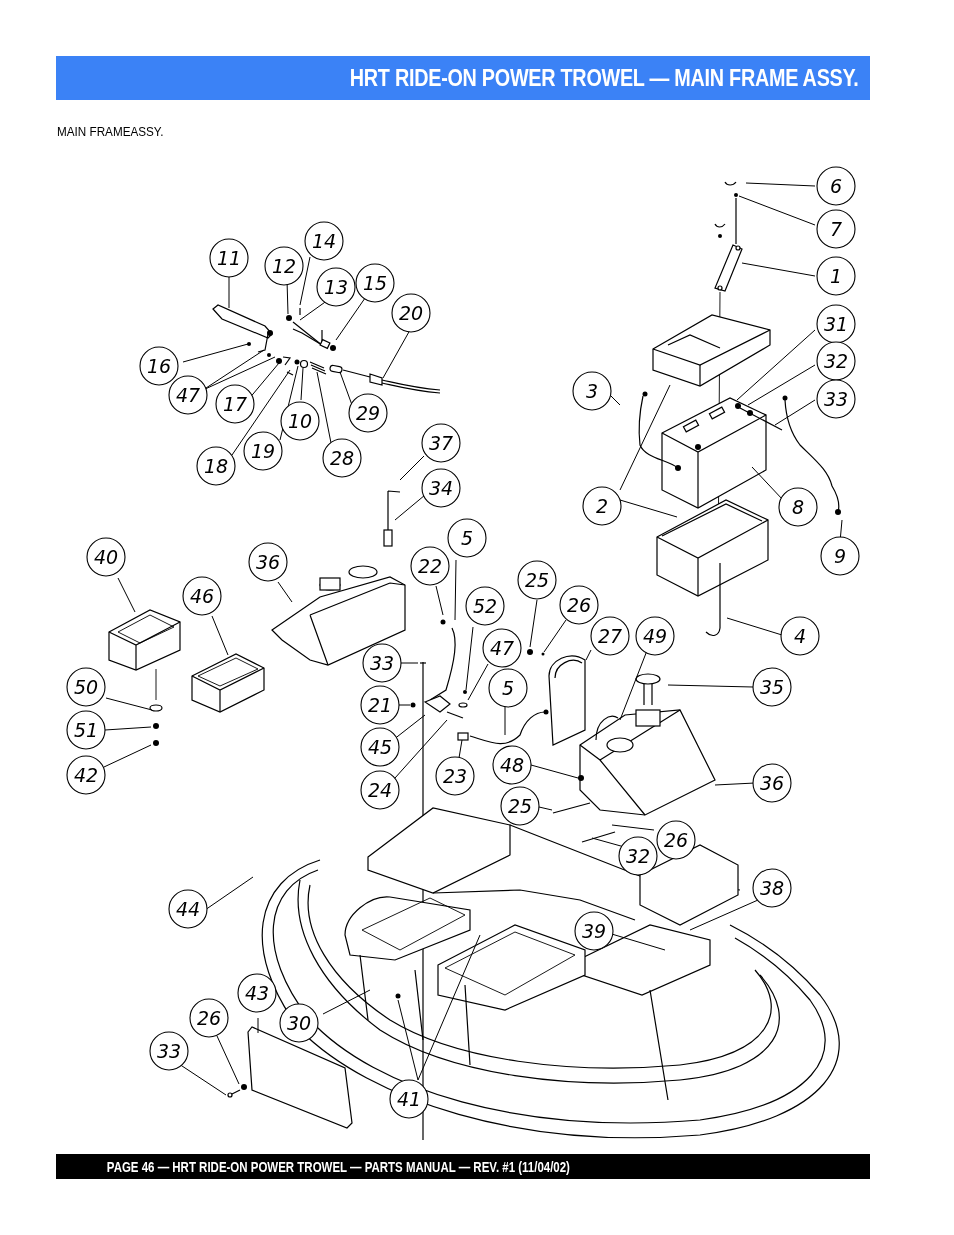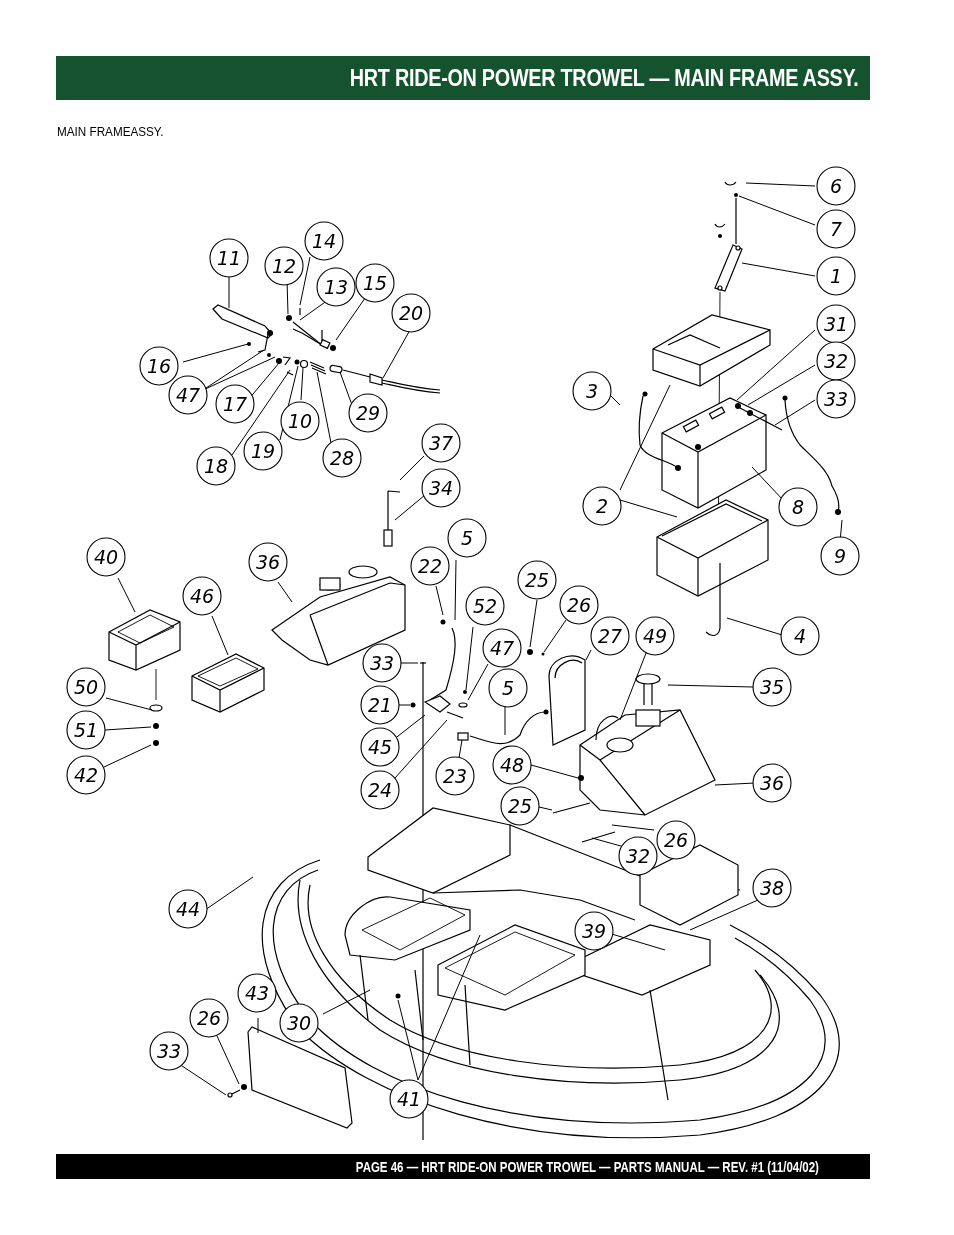--- a/index.html
+++ b/index.html
@@ -1,24 +1,24 @@
 <!DOCTYPE html>
 <html><head>
 <meta charset="utf-8">
 <style>
   html, body { margin:0; padding:0; background:#ffffff; }
   body { width:954px; height:1235px; position:relative; overflow:hidden;
          font-family:"Liberation Sans", sans-serif; color:#000; }
-  .title-bar { position:absolute; left:56px; top:56px; width:814px; height:44px; background:#14532d;
+  .title-bar { position:absolute; left:56px; top:56px; width:814px; height:44px; background:#3b82f6;
                display:flex; align-items:center; justify-content:flex-end; box-sizing:border-box; padding-right:12px; }
   .title-bar h1 { margin:0; color:#fff; font-family:"Liberation Sans", sans-serif; font-weight:bold;
                   font-size:23px; letter-spacing:-0.3px; transform:scaleX(0.86); transform-origin:right center; white-space:nowrap; }
   .subtitle { position:absolute; left:57px; top:124px; font-size:13px; transform:scaleX(0.9); transform-origin:left center; white-space:nowrap; }
   .footer-bar { position:absolute; left:56px; top:1154px; width:814px; height:25px; background:#000;
-                display:flex; align-items:center; justify-content:flex-end; }
+                display:flex; align-items:center; justify-content:flex-start; }
   .footer-bar span { color:#fff; font-weight:bold; font-size:14px; transform:scaleX(0.82); white-space:nowrap; }
   svg.diagram { position:absolute; left:0; top:0; width:954px; height:1235px; }
   .ln { stroke:#000; stroke-width:1.2; fill:none; }
   .thin { stroke:#000; stroke-width:0.9; fill:none; }
   .part { stroke:#000; stroke-width:1.2; fill:#fff; }
   .dot { fill:#000; }
   .bubble circle { fill:#fff; stroke:#000; stroke-width:1.1; }
   .bubble text { font-family:"DejaVu Sans", sans-serif; font-style:italic; font-size:19px; fill:#000; text-anchor:middle; dominant-baseline:central; }
   .leader { stroke:#000; stroke-width:1; fill:none; }
 </style>

